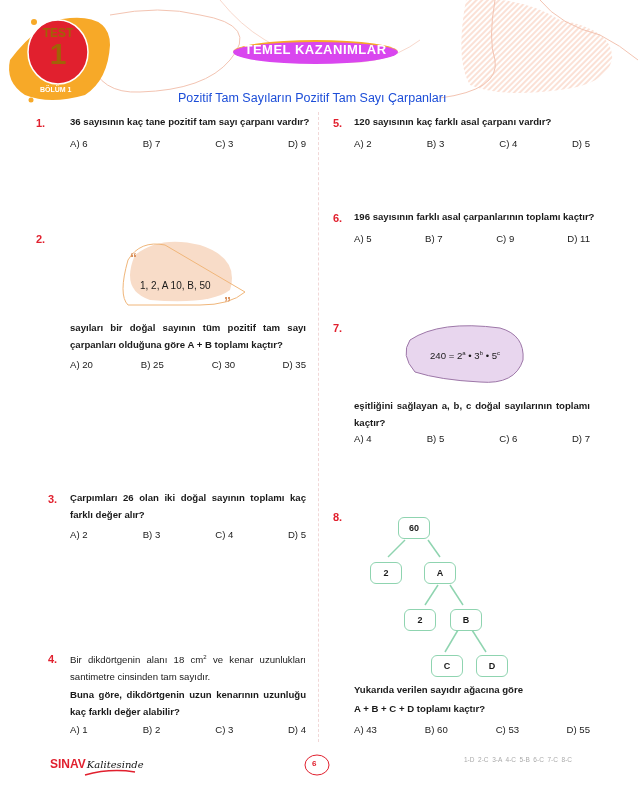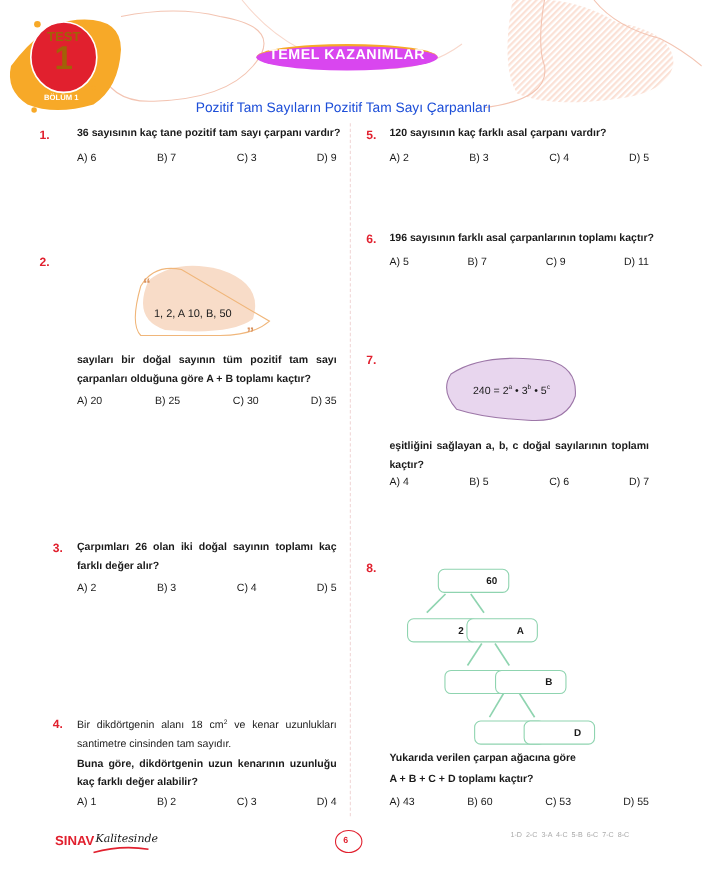--- a/index.html
+++ b/index.html
@@ -8,21 +8,21 @@
   .abs { position:absolute; }
   .deco { position:absolute; left:0; top:0; width:638px; height:808px; pointer-events:none; }
   .num { position:absolute; color:#e1202e; font-weight:bold; font-size:11px; }
   .qtext { position:absolute; font-size:9.6px; font-weight:bold; line-height:17px; text-align:justify; }
   .qtext.normal { font-weight:normal; }
   .opts { position:absolute; display:flex; font-size:9.6px; }
   .opts span { flex:1; }
   .opts span:last-child { text-align:left; flex:0 0 auto; }
   .divider { position:absolute; left:318px; top:112px; height:630px; border-left:1px dashed #f1d7d7; }
   .tree-node { position:absolute; width:30px; height:20px; border:1.5px solid #8fd4b0; border-radius:6px;
-               display:flex; align-items:center; justify-content:center; font-size:9px; font-weight:bold; background:#fff;padding-left:33px; }
+               display:flex; align-items:center; justify-content:center; font-size:9px; font-weight:bold; background:#fff; }
   sup { font-size:6px; }
 </style>
 </head>
 <body>
 
 <svg class="deco" viewBox="0 0 638 808">
   <defs>
     <pattern id="stripes" width="4" height="4" patternUnits="userSpaceOnUse" patternTransform="rotate(45)">
       <rect width="2" height="4" fill="#fbe1d6"></rect>
     </pattern>
@@ -159,28 +159,28 @@
 
 <div>
   <div class="num" style="left:333px;top:511px;">8.</div>
   <div class="tree-node" style="left:398px;top:517px;">60</div>
   <div class="tree-node" style="left:370px;top:562px;">2</div>
   <div class="tree-node" style="left:424px;top:562px;">A</div>
   <div class="tree-node" style="left:404px;top:609px;">2</div>
   <div class="tree-node" style="left:450px;top:609px;">B</div>
   <div class="tree-node" style="left:431px;top:655px;">C</div>
   <div class="tree-node" style="left:476px;top:655px;">D</div>
-  <div class="qtext" style="left:354px;top:681px;width:250px;">Yukarıda verilen çarpan ağacına göre</div>
+  <div class="qtext" style="left:354px;top:681px;width:250px;">Yukarıda verilen sayıdır ağacına göre</div>
   <div class="qtext" style="left:354px;top:700px;width:250px;">A + B + C + D toplamı kaçtır?</div>
   <div class="opts" style="left:354px;top:724px;width:236px;">
     <span>A) 43</span>
     <span>B) 60</span>
     <span>C) 53</span>
     <span>D) 55</span>
   </div>
 </div>
 
-<div class="abs" style="left:50px;top:757px;display:flex;align-items:flex-start;">
+<div class="abs" style="left:50px;top:757px;display:flex;align-items:center;">
   <span style="color:#e1202e;font-weight:bold;font-size:12px;">SINAV</span>
   <span style="font-family:'DejaVu Serif', serif;font-style:italic;font-size:10px;color:#111;margin-left:1px;">Kalitesinde</span>
 </div>
 <div class="abs" style="left:312px;top:759px;font-size:8px;font-weight:bold;color:#e1202e;">6</div>
 <div class="abs" style="left:464px;top:756px;font-size:6.5px;color:#aaa;white-space:pre;">1-D  2-C  3-A  4-C  5-B  6-C  7-C  8-C</div>
 
 </body></html>

